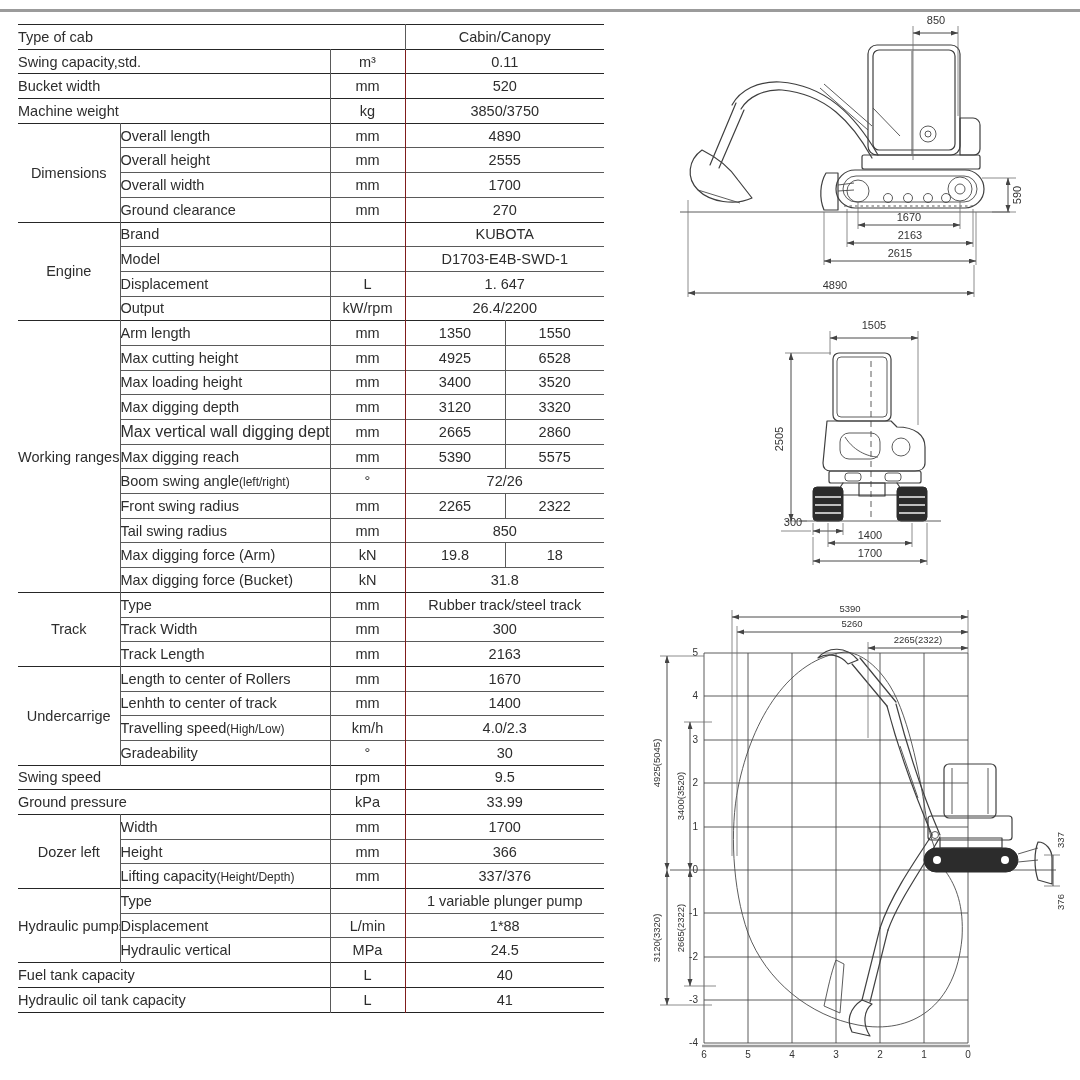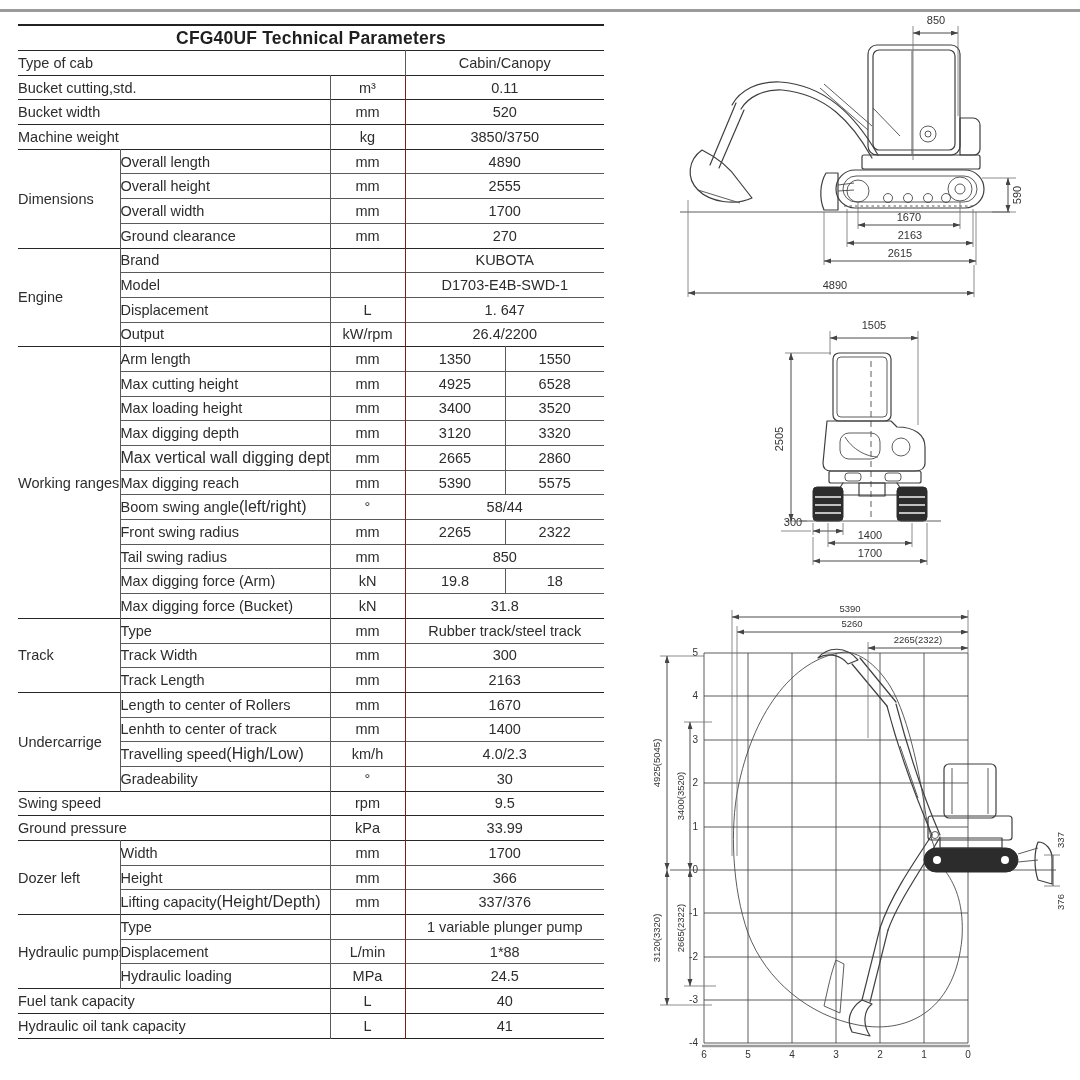--- a/index.html
+++ b/index.html
@@ -6,62 +6,61 @@
   .page{position:relative;width:1080px;height:1080px;background:#ffffff;overflow:hidden;
         font-family:"Liberation Sans",sans-serif;color:#2d2d2d;}
   .top-rule{position:absolute;left:0;top:9px;width:1080px;height:3px;background:#9b9b9b;}
   .table-wrap{position:absolute;left:18px;top:24px;width:586px;}
   .tbl-title{border-top:2.2px solid #222;height:24px;line-height:24px;text-align:center;
              font-weight:bold;font-size:17.5px;color:#1f1f1f;letter-spacing:.2px;}
   table.spec{border-collapse:collapse;table-layout:fixed;width:586px;border-bottom:1.8px solid #222;}
   table.spec td{height:23.7px;padding:0;font-size:14.5px;color:#2d2d2d;border-top:1px solid #5a5a5a;
                 white-space:nowrap;overflow:hidden;vertical-align:middle;}
   table.spec tr.sec td{border-top:1.8px solid #262626;}
-  td.g{border-right:1px solid #5a5a5a;font-size:14.5px;}
+  td.g{border-right:1px solid #5a5a5a;text-align:center;font-size:14.5px;}
   td.p{border-right:1px solid #5a5a5a;text-align:left;padding-left:7px;}
   td.p.cond{font-size:16px;}
   td.u{border-right:1px solid #7f1d1d;text-align:center;font-size:13.8px;}
   td.v{text-align:center;}
   td.v1{border-right:1px solid #5a5a5a;}
-  .sfx{font-size:16px;}
+  .sfx{font-size:12px;}
   .dg{position:absolute;}
   svg text{font-family:"Liberation Sans",sans-serif;fill:#333;}
   .draw{stroke:#3f3f3f;stroke-width:1.2;fill:none;stroke-linejoin:round;stroke-linecap:round;}
   .thin{stroke:#4a4a4a;stroke-width:.9;fill:none;}
   .dim{stroke:#4a4a4a;stroke-width:1;fill:none;}
   .ext{stroke:#6f6f6f;stroke-width:.8;fill:none;}
   .grid{stroke:#4a4a4a;stroke-width:.9;fill:none;}
   .dimlab{font-size:11px;}
   .dimlab-s{font-size:9.5px;}
   .tick{font-size:10px;}
   .dark{fill:#2c2c2c;stroke:#2c2c2c;}
 </style>
 </head>
 <body>
 
 <div class="page">
   <div class="top-rule"></div>
 
   <div class="table-wrap">
-    <div class="tbl-title">CFG40UF Technical Parameters</div>
     <table class="spec">
       <colgroup>
           <col style="width:102px">
           <col style="width:210px">
           <col style="width:75px">
           <col style="width:100px">
           <col style="width:99px">
         </colgroup>
       <tbody>
           <tr class="sec">
             <td class="p" colspan="3">Type of cab</td>
             <td class="v" colspan="2">Cabin/Canopy</td>
           </tr>
           <tr class="sec">
-            <td class="p" colspan="2">Bucket cutting,std.</td>
+            <td class="p" colspan="2">Swing capacity,std.</td>
             <td class="u">m³</td>
             <td class="v" colspan="2">0.11</td>
           </tr>
           <tr class="sec">
             <td class="p" colspan="2">Bucket width</td>
             <td class="u">mm</td>
             <td class="v" colspan="2">520</td>
           </tr>
           <tr class="sec">
             <td class="p" colspan="2">Machine weight</td>
@@ -143,21 +142,21 @@
           </tr>
           <tr>
             <td class="p">Max digging reach</td>
             <td class="u">mm</td>
             <td class="v v1">5390</td>
             <td class="v">5575</td>
           </tr>
           <tr>
             <td class="p">Boom swing angle<span class="sfx">(left/right)</span></td>
             <td class="u">°</td>
-            <td class="v" colspan="2">58/44</td>
+            <td class="v" colspan="2">72/26</td>
           </tr>
           <tr>
             <td class="p">Front swing radius</td>
             <td class="u">mm</td>
             <td class="v v1">2265</td>
             <td class="v">2322</td>
           </tr>
           <tr>
             <td class="p">Tail swing radius</td>
             <td class="u">mm</td>
@@ -242,21 +241,21 @@
             <td class="p">Type</td>
             <td class="u"></td>
             <td class="v" colspan="2">1 variable plunger pump</td>
           </tr>
           <tr>
             <td class="p">Displacement</td>
             <td class="u">L/min</td>
             <td class="v" colspan="2">1*88</td>
           </tr>
           <tr>
-            <td class="p">Hydraulic loading</td>
+            <td class="p">Hydraulic vertical</td>
             <td class="u">MPa</td>
             <td class="v" colspan="2">24.5</td>
           </tr>
           <tr class="sec">
             <td class="p" colspan="2">Fuel tank capacity</td>
             <td class="u">L</td>
             <td class="v" colspan="2">40</td>
           </tr>
           <tr class="sec">
             <td class="p" colspan="2">Hydraulic oil tank capacity</td>

